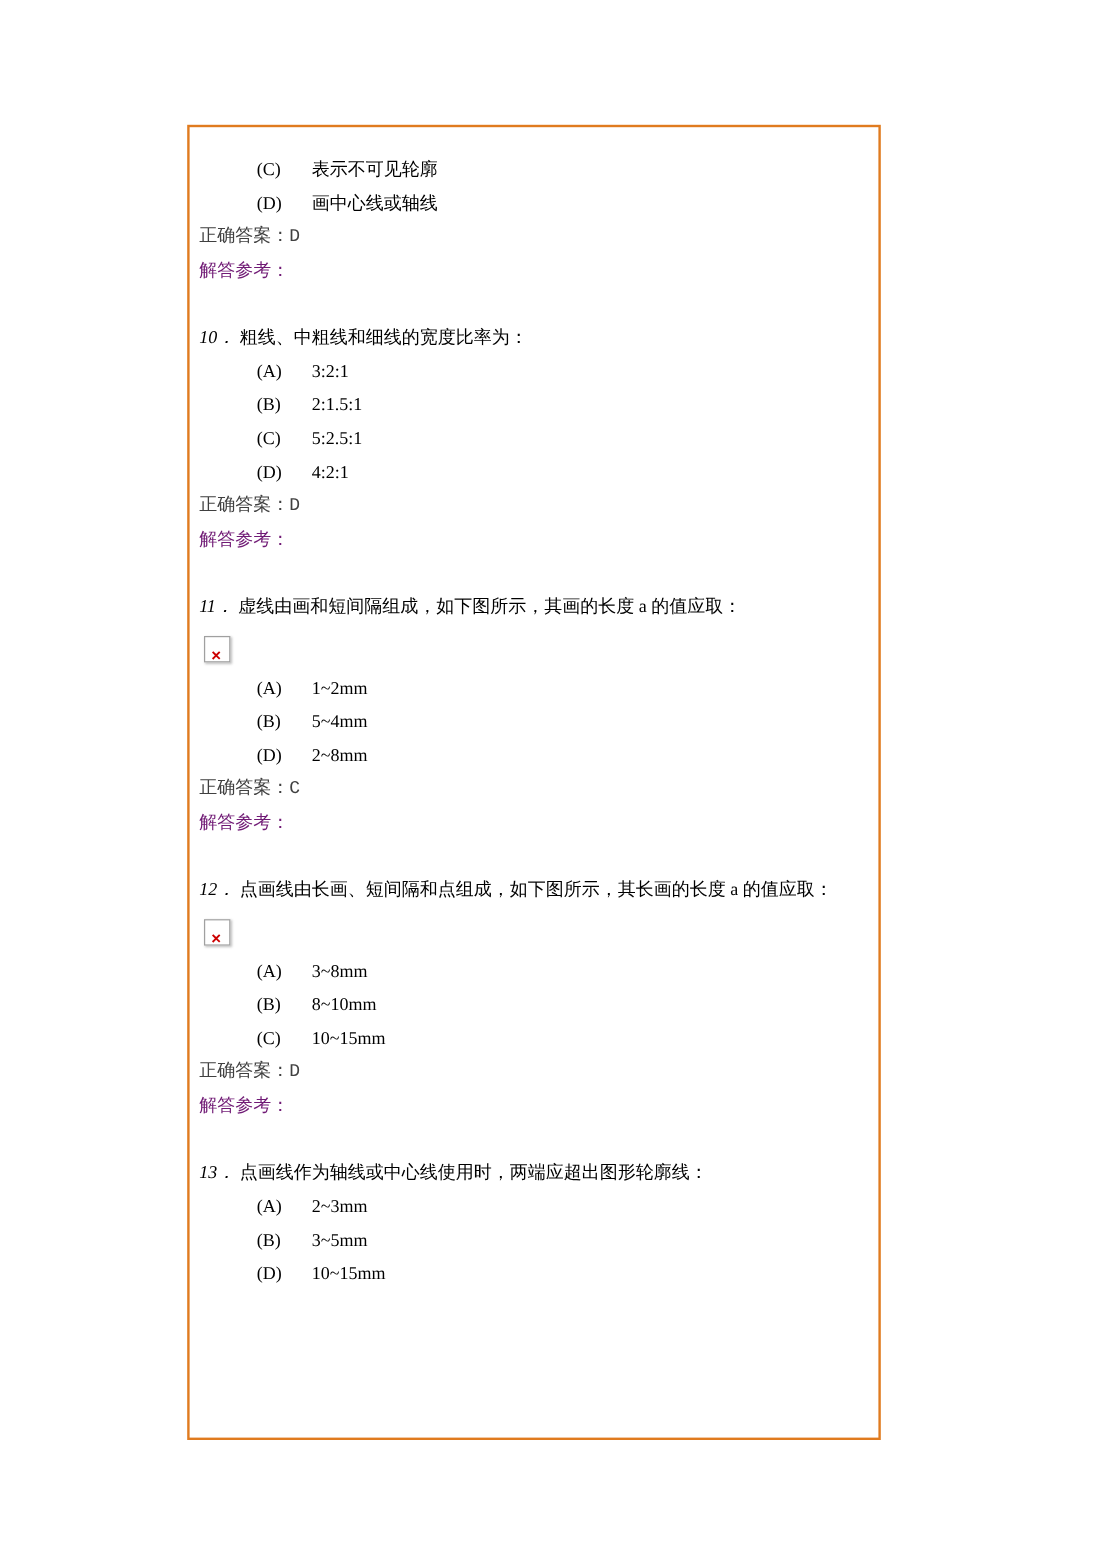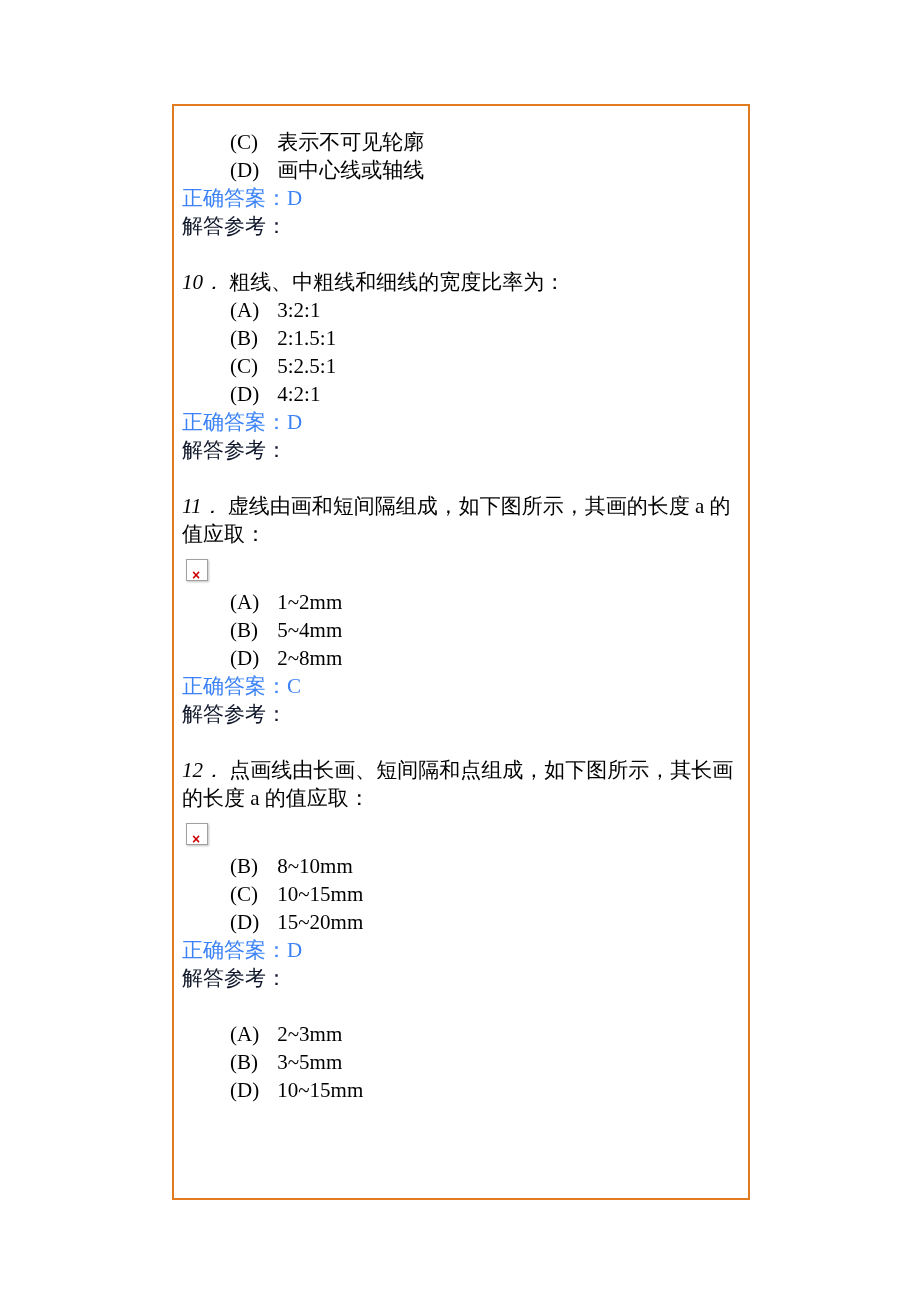--- a/index.html
+++ b/index.html
@@ -5,43 +5,44 @@
   * { margin: 0; padding: 0; box-sizing: border-box; }
   body {
     background: #ffffff;
     font-family: "SimSun", "宋体", serif;
     width: 920px;
     height: 1302px;
     position: relative;
   }
   .page-frame {
     position: absolute;
-    left: 172px;
+    left: 156px;
     top: 104px;
     width: 578px;
     height: 1096px;
     border: 2px solid #e07b1f;
     padding: 22px 8px 0 8px;
-    font-size: 21px;
+    font-size: 15px;
     line-height: 28px;
     color: #000;
     overflow: hidden;
   }
   .option-line {
     padding-left: 48px;
   }
   .option-label {
     display: inline-block;
     width: 42px;
   }
   .answer-line {
-    color: #3b82f6;
+    color: #404040;
+    font-family: Liberation Mono, monospace;
   }
   .reference-line {
-    color: #0f172a;
+    color: #701a75;
   }
   .question-stem {
     padding-left: 0;
   }
   .q-num {
     display: inline-block;
     font-style: italic;
   }
   .blank-line {
     height: 28px;
@@ -139,36 +140,40 @@
   <div class="blank-line"></div>
 
   <div class="question-stem">
     <span class="q-num">12．</span>
     <span>点画线由长画、短间隔和点组成，如下图所示，其长画的长度 a 的值应取：</span>
   </div>
   <div class="img-row">
     <span class="broken-image"></span>
   </div>
   <div class="option-line">
+    <span class="option-label">(A)</span>
+    <span>3~8mm</span>
+  </div>
+  <div class="option-line">
     <span class="option-label">(B)</span>
     <span>8~10mm</span>
   </div>
   <div class="option-line">
     <span class="option-label">(C)</span>
     <span>10~15mm</span>
   </div>
-  <div class="option-line">
-    <span class="option-label">(D)</span>
-    <span>15~20mm</span>
-  </div>
   <div class="answer-line">正确答案：D</div>
   <div class="reference-line">解答参考：</div>
 
   <div class="blank-line"></div>
 
+  <div class="question-stem">
+    <span class="q-num">13．</span>
+    <span>点画线作为轴线或中心线使用时，两端应超出图形轮廓线：</span>
+  </div>
   <div class="option-line">
     <span class="option-label">(A)</span>
     <span>2~3mm</span>
   </div>
   <div class="option-line">
     <span class="option-label">(B)</span>
     <span>3~5mm</span>
   </div>
   <div class="option-line">
     <span class="option-label">(D)</span>

